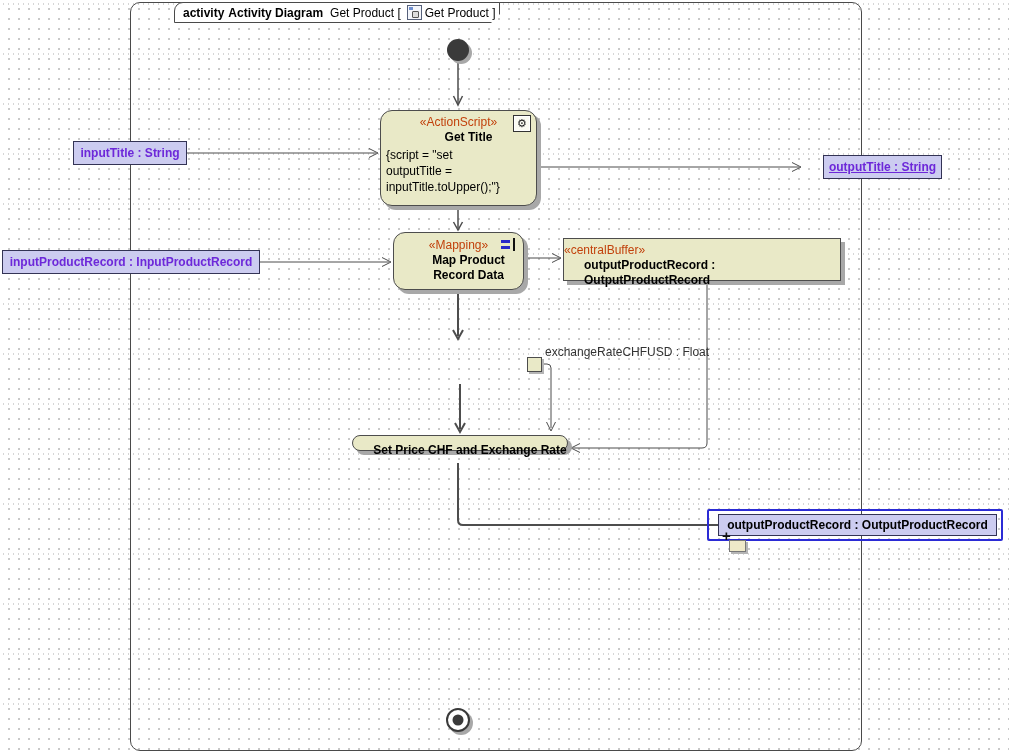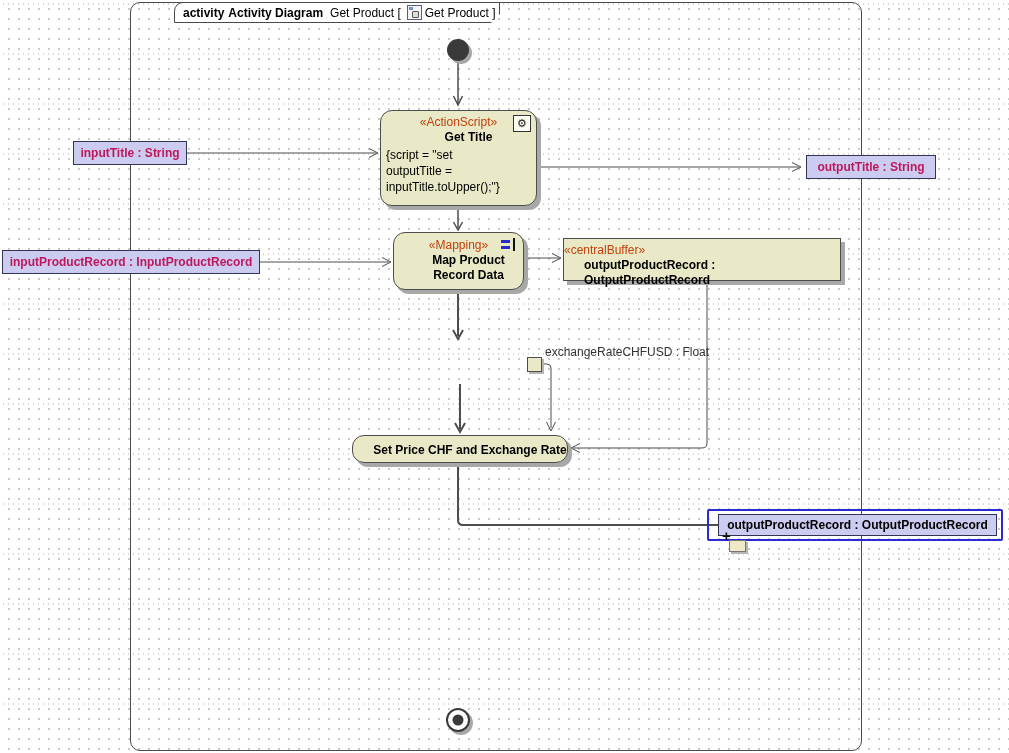--- a/index.html
+++ b/index.html
@@ -44,21 +44,21 @@
   .action{
     background:#e9e9c7;border:1px solid #4d4d4d;border-radius:12px;
     box-shadow:4px 4px 0 #a8a8a8;text-align:center;color:#000;
   }
   .stereo{font-size:12px;color:#c2410c;line-height:15px;}
   .nname{font-size:12px;font-weight:bold;line-height:15px;padding-left:20px;}
   .ws-pre{white-space:pre-line;}
   .script-body{font-size:12px;text-align:left;padding:2px 2px 0 5px;line-height:16px;}
   .param{
     background:#ccccf0;border:1px solid #333355;text-align:center;
-    font-size:12px;font-weight:bold;color:#be185d;white-space:nowrap;
+    font-size:12px;font-weight:bold;color:#6d28d9;white-space:nowrap;
   }
   .buffer{
     background:#e9e9c7;border:1px solid #4d4d4d;box-shadow:4px 4px 0 #a8a8a8;
     color:#000;
   }
   .call{
     background:#ccffcc;border:1px solid #4d4d4d;border-radius:11px;
     box-shadow:4px 4px 0 #a8a8a8;text-align:center;color:#000;
   }
   .gear-box{
@@ -183,21 +183,21 @@
     <div class="gear-box">⚙</div>
     <div class="stereo">«ActionScript»</div>
     <div class="nname">Get Title</div>
     <div class="script-body ws-pre">{script = "set
 outputTitle =
 inputTitle.toUpper();"}</div>
   </div>
 
   <div class="node param" style="left:73px;top:141px;width:114px;height:24px;line-height:22px;">inputTitle : String</div>
 
-  <div class="node param" style="left:806px;top:155px;width:130px;height:24px;line-height:22px;">outputTitle : String</div>
+  <div class="node param" style="left:823px;top:155px;width:119px;height:24px;line-height:22px;text-decoration:underline;">outputTitle : String</div>
 
   <div class="node action" style="left:393px;top:232px;width:131px;height:58px;padding-top:5px;">
     <div class="map-icon">
         <span class="b1"></span>
         <span class="b2"></span>
         <span class="vb"></span>
       </div>
     <div class="stereo">«Mapping»</div>
     <div class="nname ws-pre">Map Product
 Record Data</div>
@@ -207,21 +207,21 @@
 
   <div class="node buffer" style="left:563px;top:238px;width:278px;height:43px;padding-top:4px;">
     <div class="stereo">«centralBuffer»</div>
     <div class="nname">outputProductRecord : OutputProductRecord</div>
   </div>
 
 
   <div class="pin" style="left:527px;top:357px;"></div>
   <div class="edge-label" style="left:545px;top:345px;">exchangeRateCHFUSD : Float</div>
 
-  <div class="node action" style="left:352px;top:435px;width:216px;height:28px;line-height:26px;">
+  <div class="node action" style="left:352px;top:435px;width:216px;height:16px;line-height:26px;">
     <span class="nname">Set Price CHF and Exchange Rate</span>
   </div>
 
   <div class="sel-outer">
     <div class="sel-inner">outputProductRecord : OutputProductRecord</div>
   </div>
   <div class="plus-marker">+</div>
   <div class="handle-square"></div>
 
 </div>

